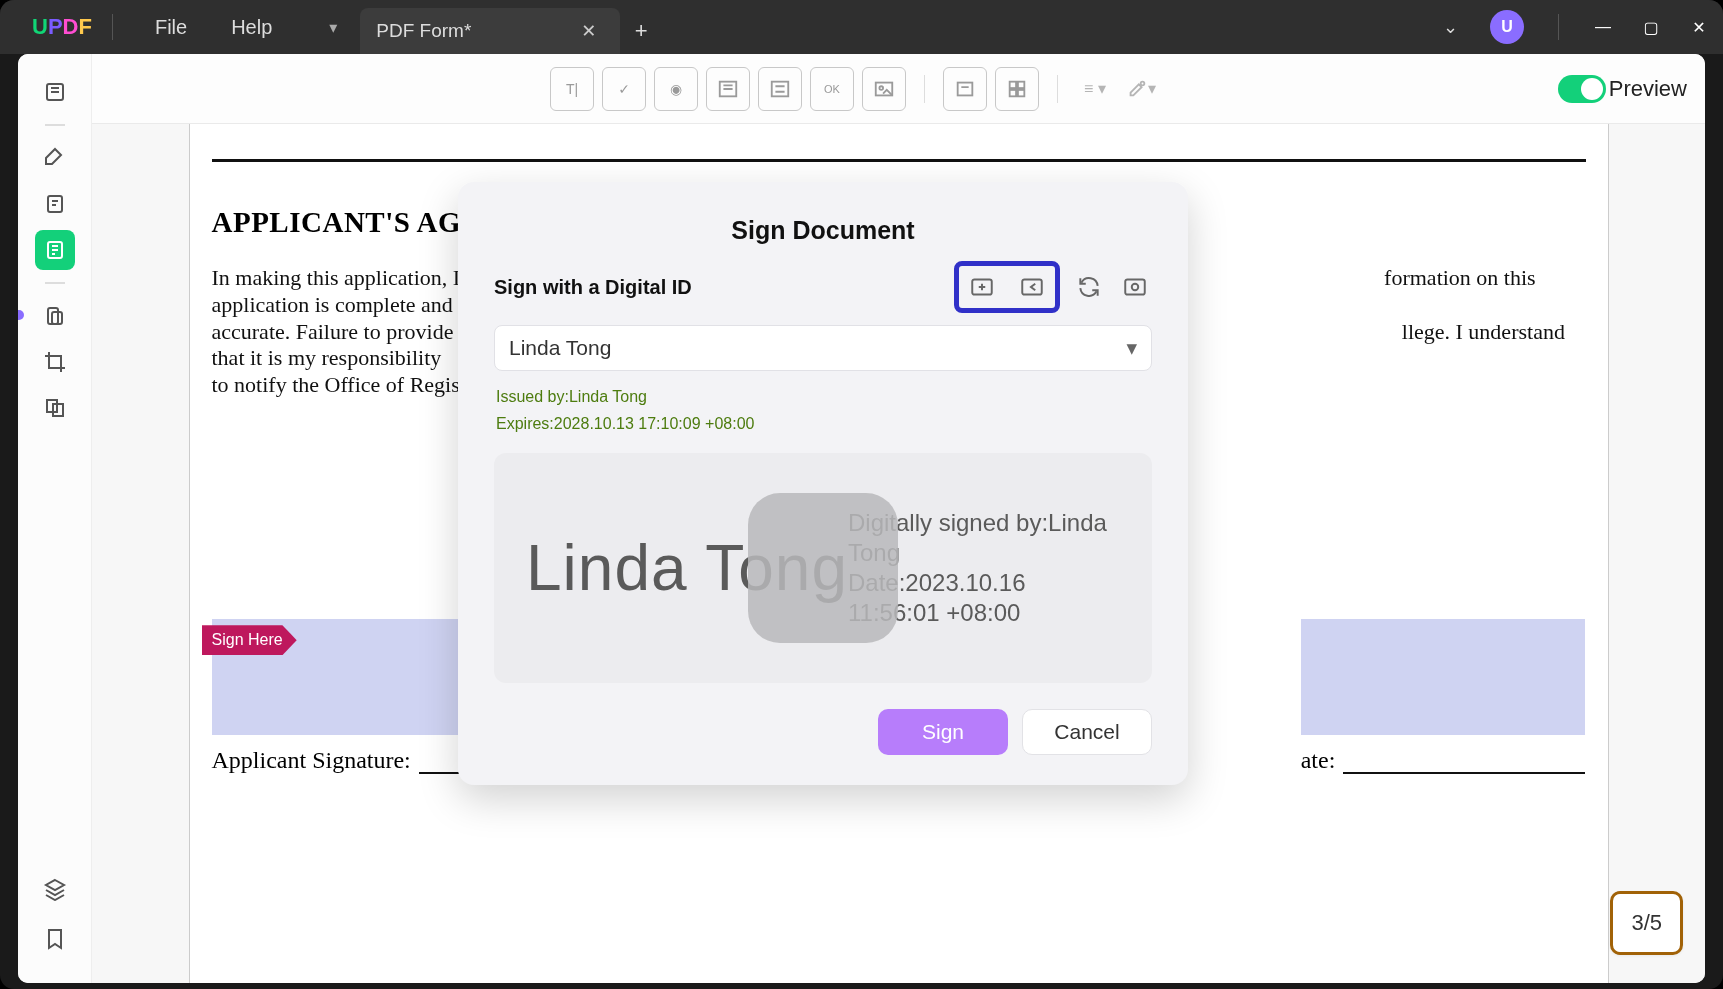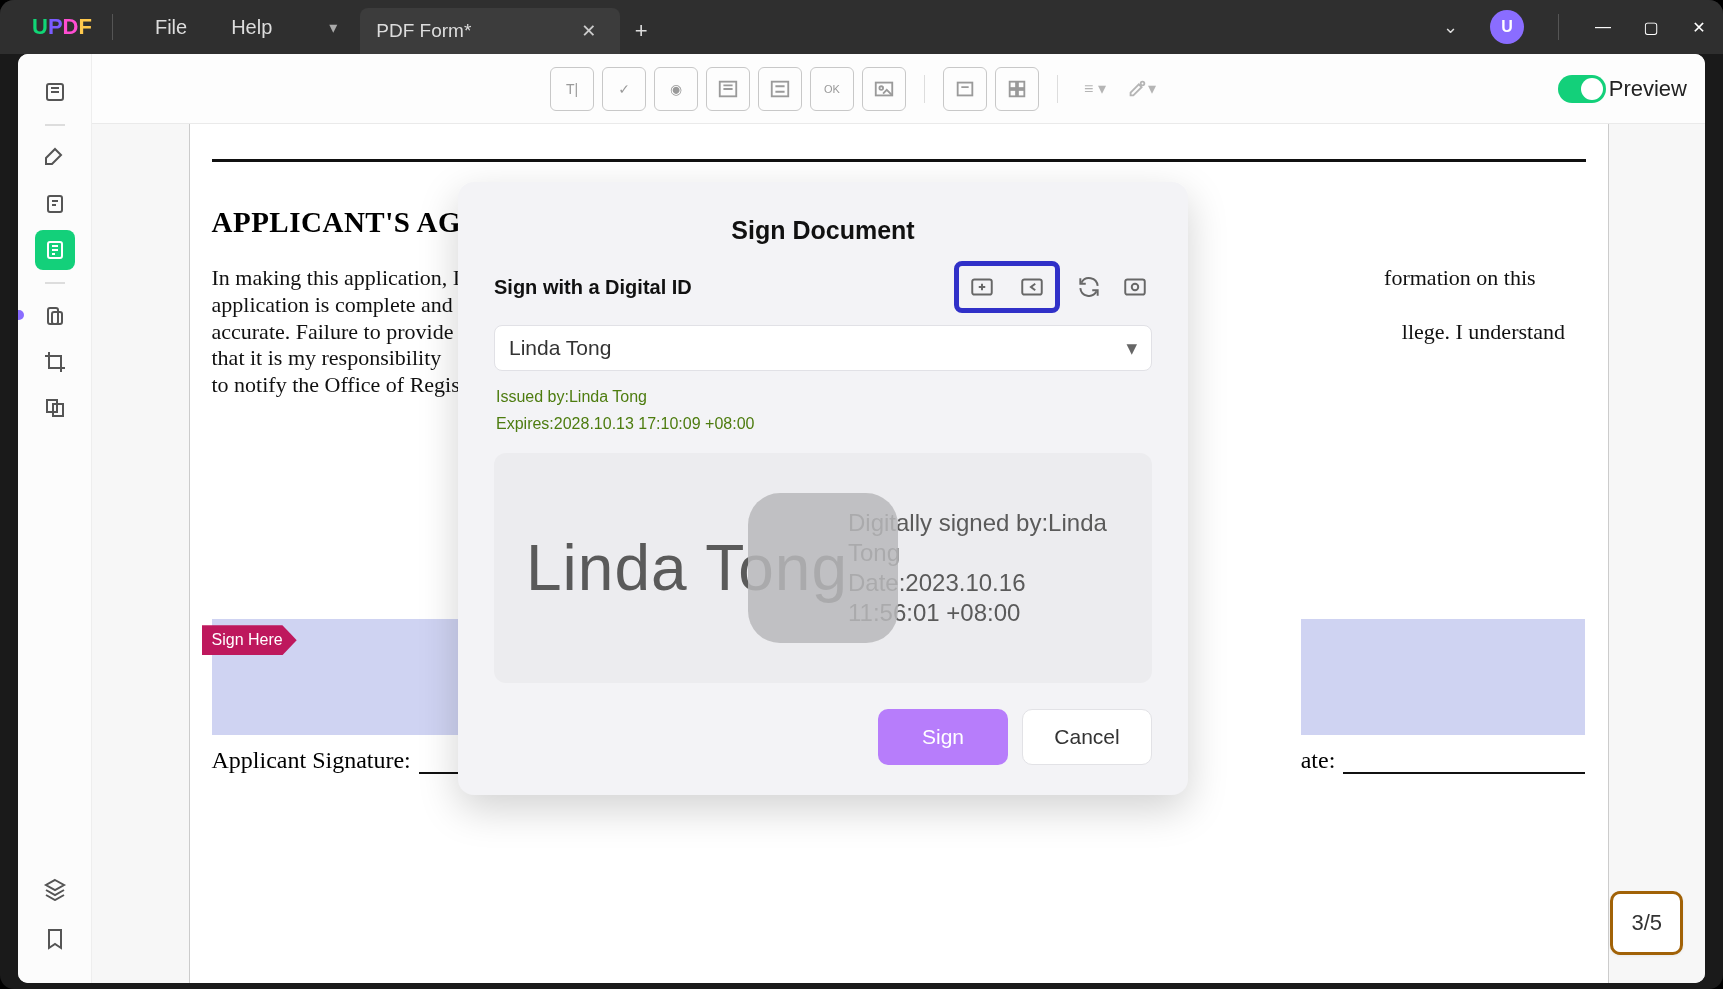--- a/index.html
+++ b/index.html
@@ -55,21 +55,21 @@
     .act-ico { width:34px; height:34px; display:flex; align-items:center; justify-content:center; color:#676767; cursor:pointer;}
     .act-ico svg{width:26px;height:26px;stroke:#676767;fill:none;stroke-width:1.8;}
     .id-select { width:100%; height:46px; border:1px solid #e1e1e6; background:#fff; border-radius:8px; padding:0 14px; font-size:21px; color:#333; display:flex; align-items:center; cursor:pointer; position:relative;}
     .id-select::after{content:"▾"; position:absolute; right:14px; color:#666;}
     .id-meta { color:#4d7c0f; font-size:16px; line-height:1.7; margin:12px 2px 16px 2px;}
     .sig-preview { background:#ececef; border-radius:12px; padding:44px 32px; display:flex; align-items:center; gap:0px; position:relative; min-height:230px;}
     .sig-name { font-size:64px; color:#5a5a5a; font-weight:400; letter-spacing:1px; white-space:nowrap;}
     .sig-info { font-size:24px; color:#5a5a5a; line-height:1.25;}
     .sig-logo { position:absolute; left:50%; top:50%; transform:translate(-50%,-50%); width:150px; height:150px; border-radius:32px; background:#b9b9bb; opacity:.85;}
     .modal-btns { display:flex; justify-content:flex-end; gap:14px; margin-top:26px;}
-    .btn { min-width:130px; height:56px; border-radius:10px; border:none; font-size:21px; cursor:pointer;}
+    .btn { min-width:130px; height:46px; border-radius:10px; border:none; font-size:21px; cursor:pointer;}
     .btn-primary { background:#b77dfb; color:#fff;}
     .btn-secondary { background:#fff; color:#333; border:1px solid #e2e2e6;}
   </style>
 </head>
 <body>
 
 <div class="outer">
   <div class="titlebar">
     <span class="logo"><span class="u">U</span><span class="p">P</span><span class="d">D</span><span class="f">F</span></span>
     <span class="vbar"></span>

